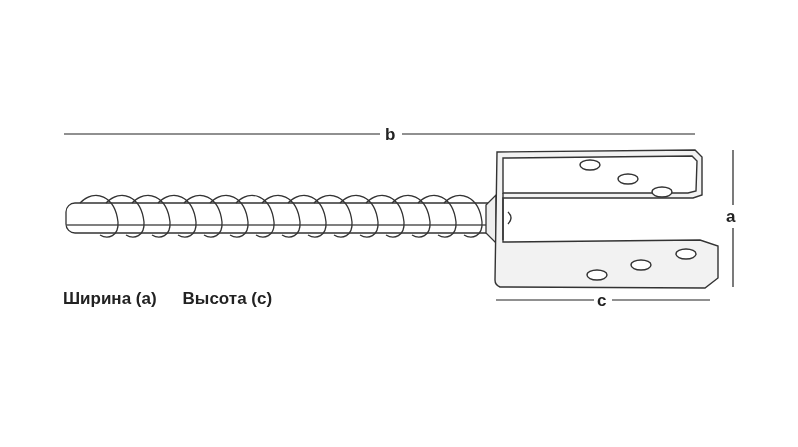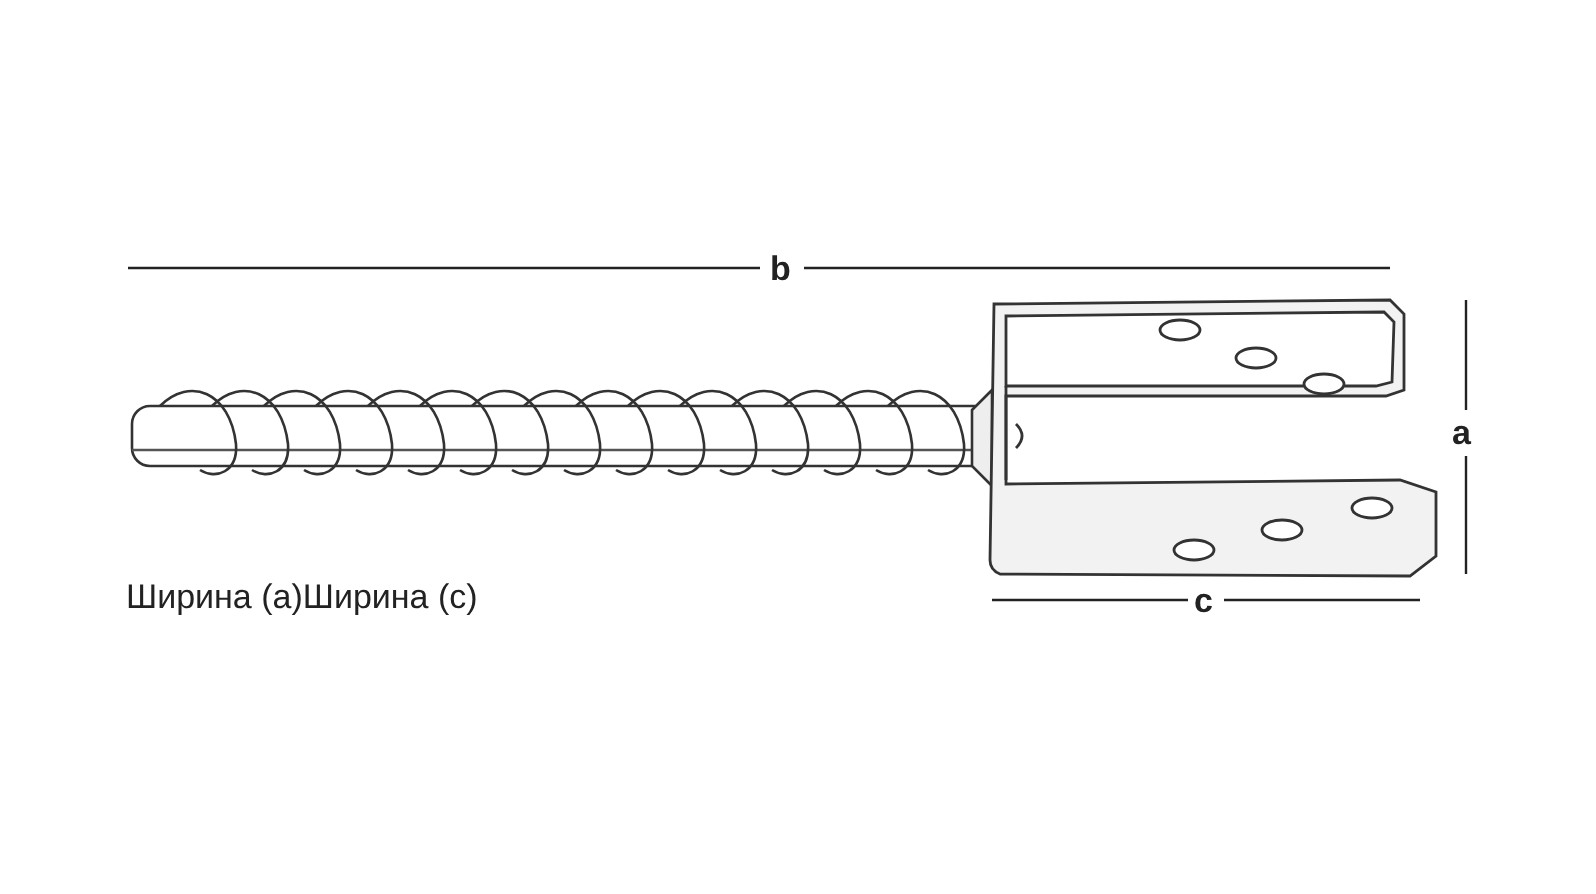--- a/index.html
+++ b/index.html
@@ -1,19 +1,19 @@
 <!DOCTYPE html>
 <html><head>
 <meta charset="utf-8">
 <style>
   html, body { margin: 0; padding: 0; background: #ffffff; }
   body { width: 798px; height: 447px; position: relative; overflow: hidden; font-family: "Liberation Sans", sans-serif; }
   svg { position: absolute; left: 0; top: 0; }
   .dim-label { font-family: "Liberation Sans", sans-serif; font-weight: bold; font-size: 17px; fill: #222; }
-  .legend { position: absolute; top: 289px; left: 63px; display: flex; font-size: 17px; color: #222; }
+  .legend { position: absolute; top: 289px; left: 63px; display: flex; gap: 26px; font-size: 17px; color: #222; font-weight: bold; }
   .legend span { white-space: nowrap; }
 </style>
 </head>
 <body>
 
 <svg width="798" height="447" viewBox="0 0 798 447">
 
   <g>
     <line x1="64" y1="134" x2="380" y2="134" stroke="#222" stroke-width="1.2"></line>
     <line x1="402" y1="134" x2="695" y2="134" stroke="#222" stroke-width="1.2"></line>
@@ -71,14 +71,14 @@
     <ellipse cx="662" cy="192" rx="10" ry="5" fill="#fff"></ellipse>
 
     <ellipse cx="686" cy="254" rx="10" ry="5" fill="#fff"></ellipse>
     <ellipse cx="641" cy="265" rx="10" ry="5" fill="#fff"></ellipse>
     <ellipse cx="597" cy="275" rx="10" ry="5" fill="#fff"></ellipse>
   </g>
 </svg>
 
 <div class="legend">
   <span>Ширина (a)</span>
-  <span>Ширина (c)</span>
+  <span>Высота (c)</span>
 </div>
 
 </body></html>

